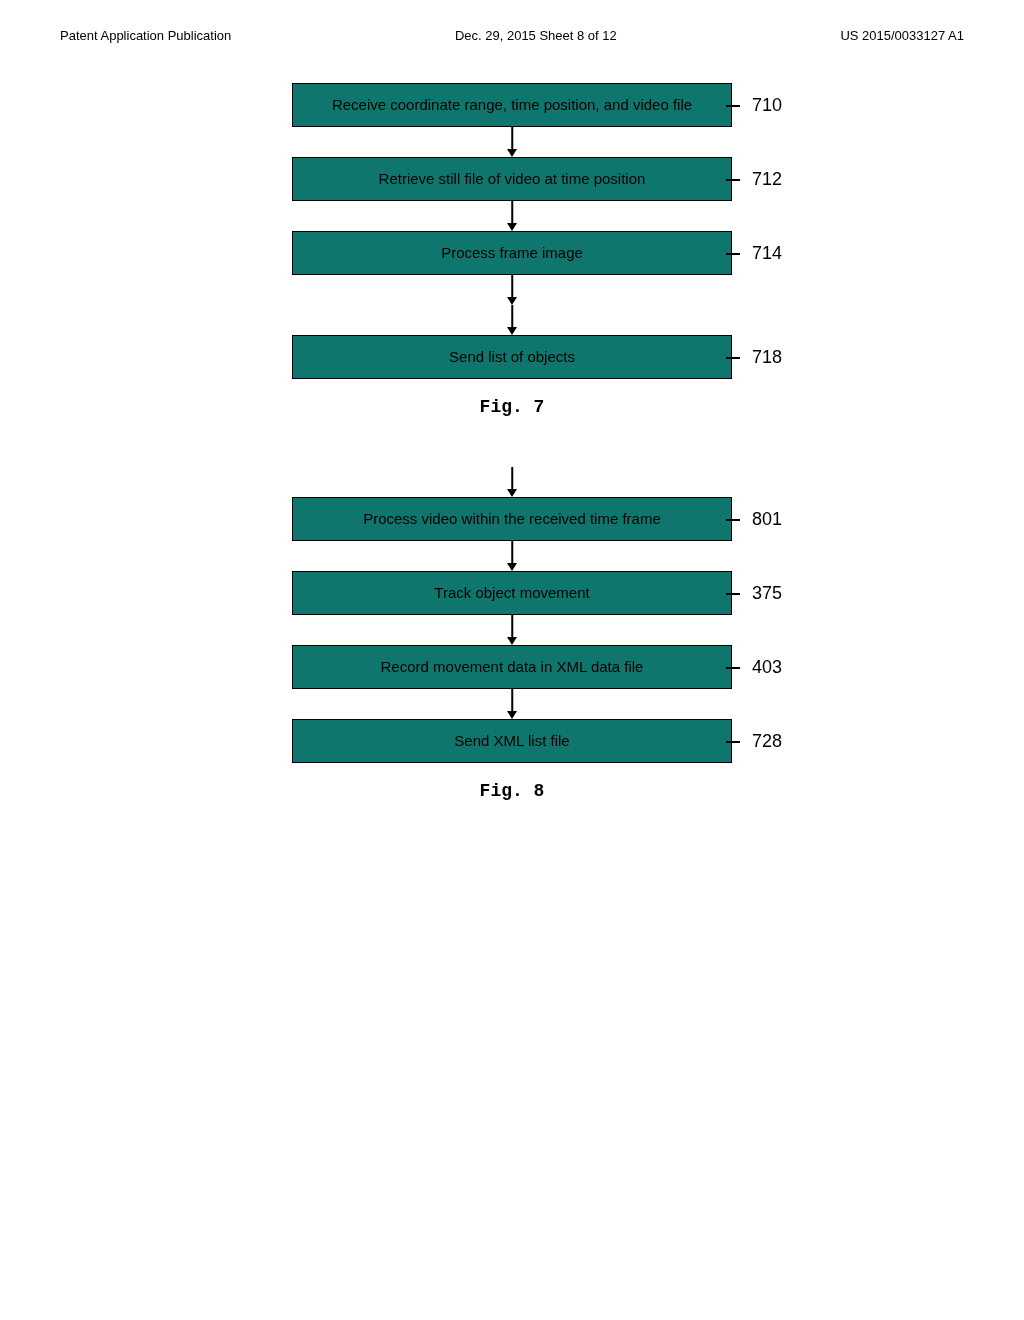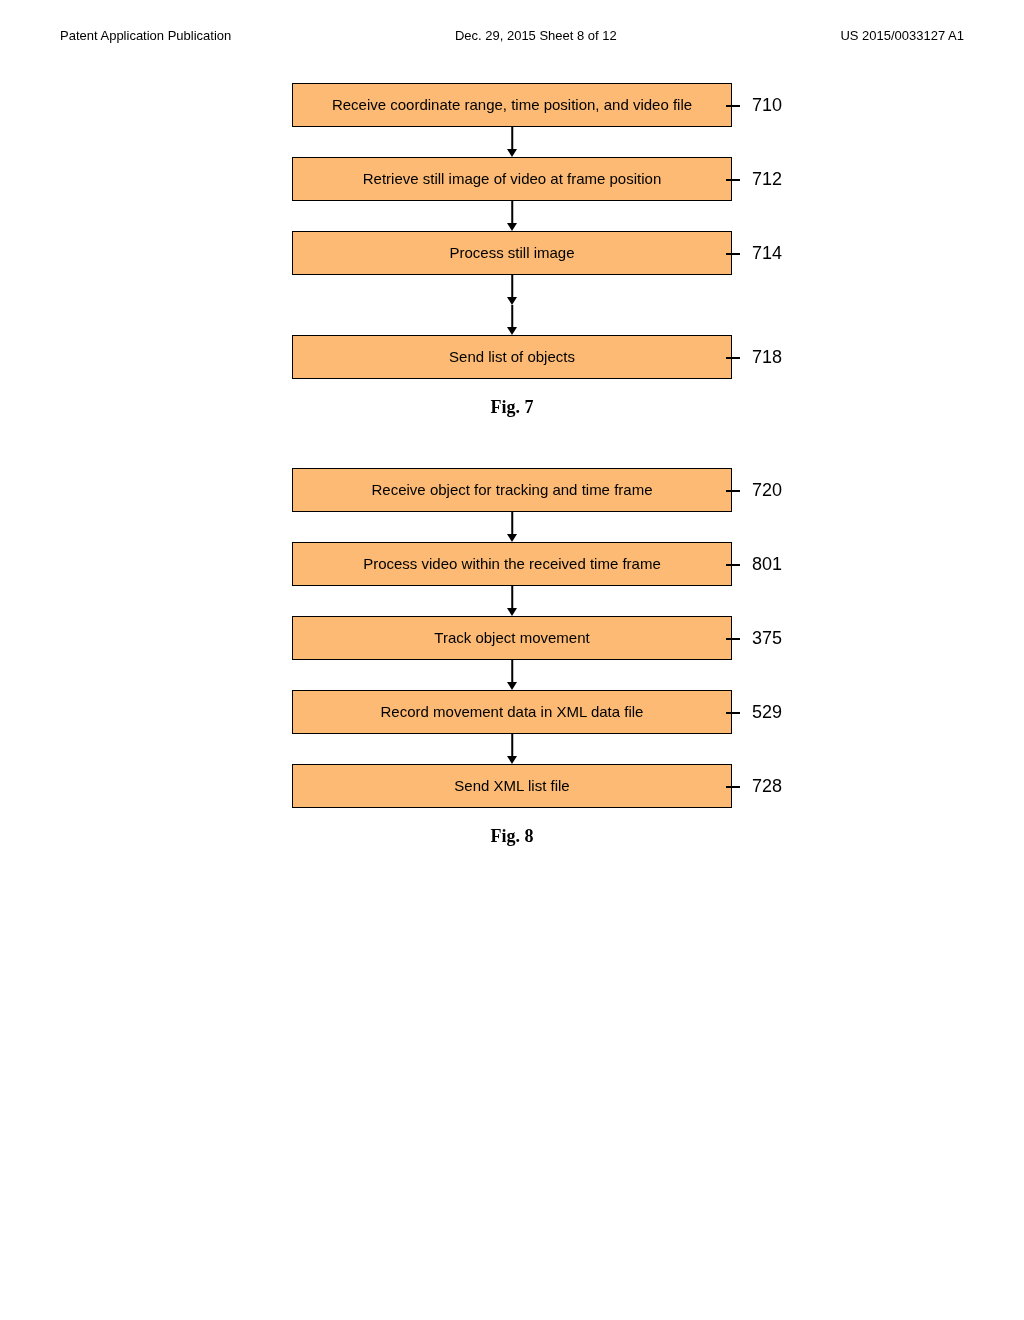--- a/index.html
+++ b/index.html
@@ -45,36 +45,36 @@
     .flowchart-container {
       position: relative;
       display: flex;
       flex-direction: column;
       align-items: center;
       width: 520px;
     }
 
     .flow-box {
       border: 1.5px solid #000;
-      background: #fdba74;
+      background: #0f766e;
       padding: 10px 20px;
       text-align: center;
       font-size: 15px;
       font-family: Arial, Helvetica, sans-serif;
       min-height: 44px;
       display: flex;
       align-items: center;
       justify-content: center;
       flex: 1;
       line-height: 1.3;
     }
 
     .fig-caption {
       font-size: 18px;
-      font-family: Liberation Serif, serif;
+      font-family: Liberation Mono, monospace;
       font-weight: bold;
       margin: 18px 0 30px 0;
       text-align: center;
     }
 
     .step-wrapper {
       position: relative;
       width: 440px;
       margin: 0 auto;
     }
@@ -150,31 +150,31 @@
           <span>Receive coordinate range, time position, and video file</span>
         </div>
         <div class="step-number-line"></div>
         <div class="step-number">710</div>
       </div>
 
       <div class="arrow-connector"></div>
 
       <div class="step-wrapper">
         <div class="flow-box">
-          <span>Retrieve still image of video at frame position</span>
+          <span>Retrieve still file of video at time position</span>
         </div>
         <div class="step-number-line"></div>
         <div class="step-number">712</div>
       </div>
 
       <div class="arrow-connector"></div>
 
       <div class="step-wrapper">
         <div class="flow-box">
-          <span>Process still image</span>
+          <span>Process frame image</span>
         </div>
         <div class="step-number-line"></div>
         <div class="step-number">714</div>
       </div>
 
       <div class="arrow-connector"></div>
 
 
       <div class="arrow-connector"></div>
 
@@ -187,27 +187,20 @@
       </div>
 
     </div>
 
     <div class="fig-caption">Fig. 7</div>
   </div>
 
   <div class="flowchart-section">
     <div class="flowchart-container">
 
-      <div class="step-wrapper">
-        <div class="flow-box">
-          <span>Receive object for tracking and time frame</span>
-        </div>
-        <div class="step-number-line"></div>
-        <div class="step-number">720</div>
-      </div>
 
       <div class="arrow-connector"></div>
 
       <div class="step-wrapper">
         <div class="flow-box">
           <span>Process video within the received time frame</span>
         </div>
         <div class="step-number-line"></div>
         <div class="step-number">801</div>
       </div>
@@ -222,21 +215,21 @@
         <div class="step-number">375</div>
       </div>
 
       <div class="arrow-connector"></div>
 
       <div class="step-wrapper">
         <div class="flow-box">
           <span>Record movement data in XML data file</span>
         </div>
         <div class="step-number-line"></div>
-        <div class="step-number">529</div>
+        <div class="step-number">403</div>
       </div>
 
       <div class="arrow-connector"></div>
 
       <div class="step-wrapper">
         <div class="flow-box">
           <span>Send XML list file</span>
         </div>
         <div class="step-number-line"></div>
         <div class="step-number">728</div>

